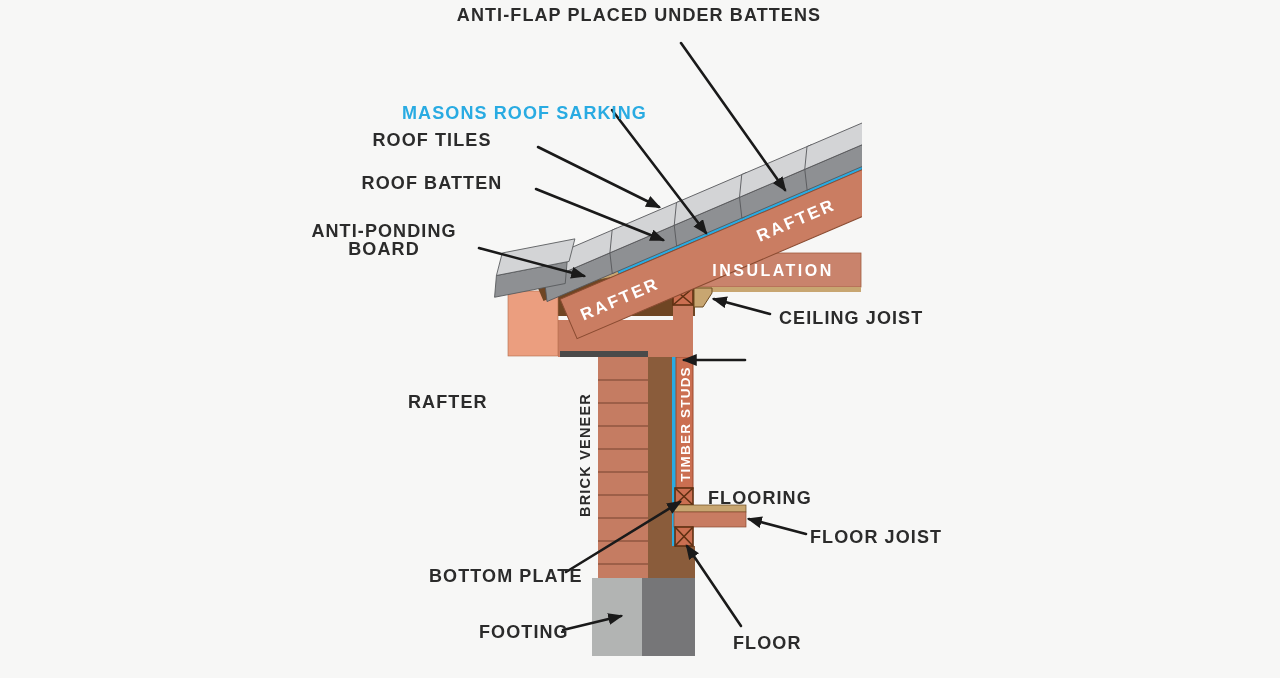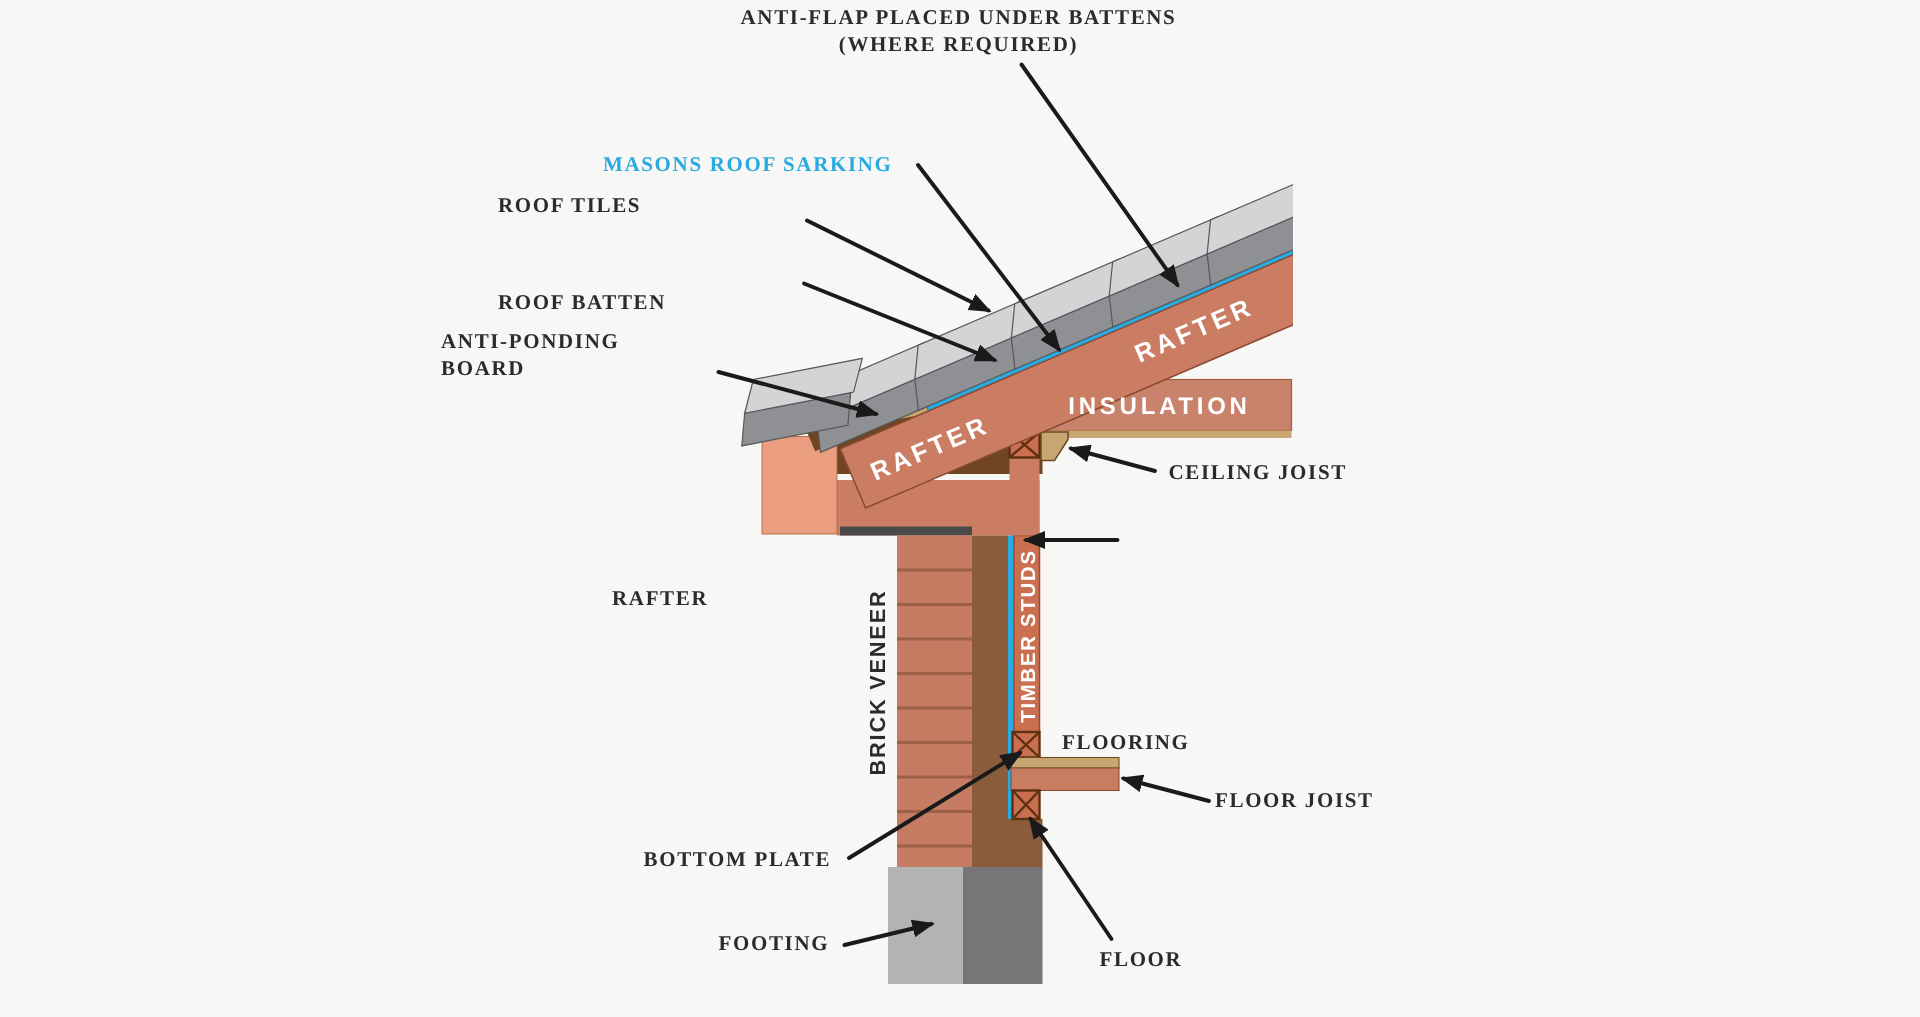--- a/index.html
+++ b/index.html
@@ -1,21 +1,21 @@
 <!DOCTYPE html>
 <html><head>
 <meta charset="utf-8">
 <style>
   html,body{margin:0;padding:0;}
   body{background:#f7f7f6;font-family:"Liberation Sans",sans-serif;}
   #stage{position:relative;width:1280px;height:678px;background:#f7f7f6;overflow:hidden;}
   #stage svg{position:absolute;left:0;top:0;}
-  .lbl{position:absolute;font-family:Liberation Serif, serif;font-size:14px;font-weight:600;
+  .lbl{position:absolute;font-family:Liberation Sans, sans-serif;font-size:18px;font-weight:600;
        letter-spacing:1.1px;color:#2b2b2b;line-height:1.3;white-space:nowrap;}
-  .lbl.r{text-align:left;}
+  .lbl.r{text-align:center;}
   .lbl.c{text-align:center;}
   .lbl.cyan{color:#29abe2;margin-top:12px;}
 </style>
 </head>
 <body>
 
 <div id="stage">
 
 <svg width="1280" height="678" viewBox="0 0 1280 678">
   <defs>
@@ -120,24 +120,23 @@
     <line x1="770" y1="314" x2="714" y2="299" marker-end="url(#ah)"></line>
     <line x1="745" y1="360" x2="684" y2="360" marker-end="url(#ah)"></line>
     <line x1="806" y1="534" x2="749" y2="519" marker-end="url(#ah)"></line>
     <line x1="566" y1="572" x2="680" y2="502" marker-end="url(#ah)"></line>
     <line x1="741" y1="626" x2="687" y2="546" marker-end="url(#ah)"></line>
     <line x1="563" y1="630" x2="621" y2="616" marker-end="url(#ah)"></line>
   </g>
 </svg>
 
 <div class="lbl c" style="left:439px;top:4px;width:400px;">ANTI-FLAP PLACED UNDER BATTENS</div>
-<div class="lbl c" style="left:439px;top:22px;width:400px;">(WHERE REQUIRED)</div>
 <div class="lbl cyan" style="left:402px;top:90px;">MASONS ROOF SARKING</div>
 <div class="lbl r" style="left:332px;top:129px;width:200px;">ROOF TILES</div>
-<div class="lbl r" style="left:332px;top:172px;width:200px;margin-top:22px;">ROOF BATTEN</div>
+<div class="lbl r" style="left:332px;top:172px;width:200px;">ROOF BATTEN</div>
 <div class="lbl r" style="left:294px;top:220px;width:180px;">ANTI-PONDING</div>
 <div class="lbl r" style="left:294px;top:238px;width:180px;">BOARD</div>
 <div class="lbl" style="left:408px;top:391px;">RAFTER</div>
 <div class="lbl" style="left:779px;top:307px;">CEILING JOIST</div>
 <div class="lbl" style="left:708px;top:487px;">FLOORING</div>
 <div class="lbl" style="left:810px;top:526px;">FLOOR JOIST</div>
 <div class="lbl" style="left:429px;top:565px;">BOTTOM PLATE</div>
 <div class="lbl" style="left:479px;top:621px;">FOOTING</div>
 <div class="lbl" style="left:733px;top:632px;">FLOOR</div>
 

